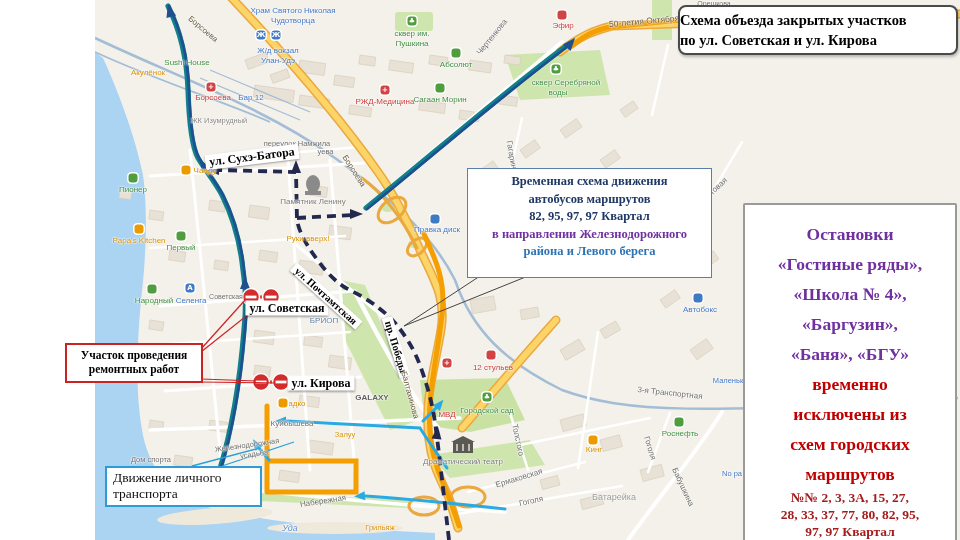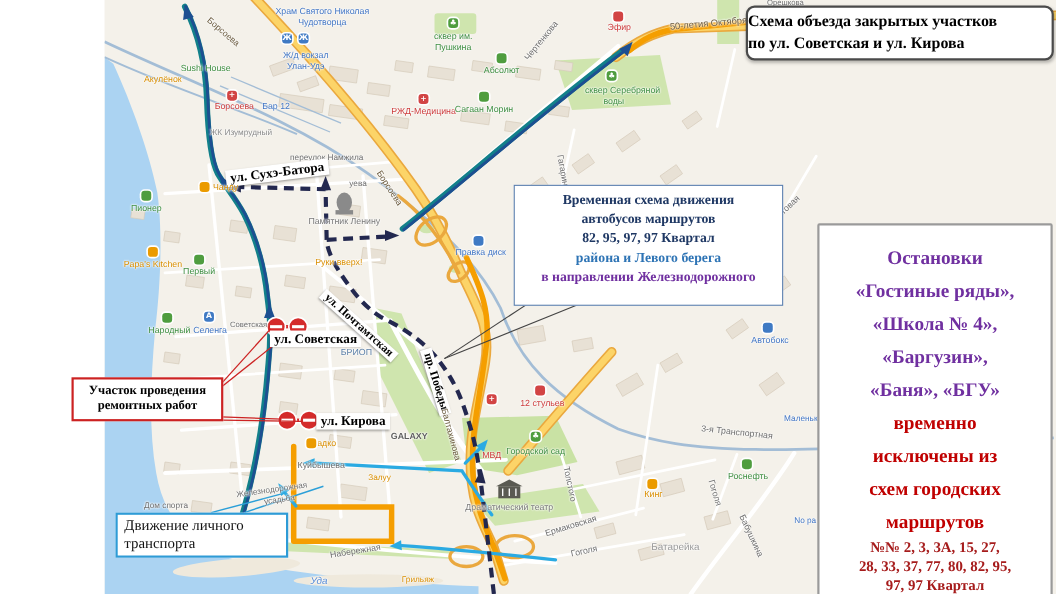--- a/index.html
+++ b/index.html
@@ -279,21 +279,21 @@
       <div class="map-label" style="left: 440px; top: 99px; color: rgb(62, 142, 65); transform: translate(-50%, -50%);">Сагаан Морин</div>
       <div class="map-label" style="left: 456px; top: 64px; color: rgb(62, 142, 65); transform: translate(-50%, -50%);">Абсолют</div>
       <div class="map-label" style="left: 203px; top: 29px; color: rgb(107, 91, 63); transform: translate(-50%, -50%) rotate(40deg);">Борсоева</div>
       <div class="map-label" style="left: 354px; top: 171px; color: rgb(107, 91, 63); transform: translate(-50%, -50%) rotate(57deg);">Борсоева</div>
       <div class="map-label" style="left: 492px; top: 37px; transform: translate(-50%, -50%) rotate(-51deg);">Чертенкова</div>
       <div class="map-label" style="left: 644px; top: 21px; color: rgb(107, 91, 63); font-size: 8.5px; transform: translate(-50%, -50%) rotate(-5deg);">50-летия Октября</div>
       <div class="map-label" style="left: 563px; top: 25px; color: rgb(204, 59, 59); transform: translate(-50%, -50%);">Эфир</div>
       <div class="map-label" style="left: 558px; top: 82px; color: rgb(62, 142, 65); transform: translate(-50%, -50%); padding-left: 16px;">сквер Серебряной</div>
       <div class="map-label" style="left: 558px; top: 92px; color: rgb(62, 142, 65); transform: translate(-50%, -50%);">воды</div>
       <div class="map-label" style="left: 297px; top: 143px; font-size: 7.5px; transform: translate(-50%, -50%);">переулок Намжила</div>
-      <div class="map-label" style="left: 308px; top: 167px; font-size: 7.5px; transform: translate(-50%, -50%); padding-left: 35px;">уева</div>
+      <div class="map-label" style="left: 308px; top: 151px; font-size: 7.5px; transform: translate(-50%, -50%); padding-left: 35px;">уева</div>
       <div class="map-label" style="left: 512px; top: 157px; transform: translate(-50%, -50%) rotate(80deg);">Гагарина</div>
       <div class="map-label boxed" style="left: 252px; top: 157px; font-size: 12px; transform: translate(-50%, -50%) rotate(-7deg);">ул. Сухэ-Батора</div>
       <div class="map-label" style="left: 313px; top: 201px; color: rgb(122, 122, 122); transform: translate(-50%, -50%);">Памятник Ленину</div>
       <div class="map-label" style="left: 205px; top: 170px; color: rgb(217, 142, 0); transform: translate(-50%, -50%);">Чанду</div>
       <div class="map-label" style="left: 308px; top: 238px; color: rgb(217, 142, 0); transform: translate(-50%, -50%);">Руки вверх!</div>
       <div class="map-label" style="left: 133px; top: 189px; color: rgb(62, 142, 65); transform: translate(-50%, -50%);">Пионер</div>
       <div class="map-label" style="left: 139px; top: 240px; color: rgb(217, 142, 0); transform: translate(-50%, -50%);">Papa's Kitchen</div>
       <div class="map-label" style="left: 181px; top: 247px; color: rgb(62, 142, 65); transform: translate(-50%, -50%);">Первый</div>
       <div class="map-label" style="left: 154px; top: 300px; color: rgb(62, 142, 65); transform: translate(-50%, -50%);">Народный</div>
       <div class="map-label" style="left: 191px; top: 300px; color: rgb(66, 118, 196); transform: translate(-50%, -50%);">Селенга</div>
@@ -360,22 +360,22 @@
 
 <div class="callout" id="title-box">
   <div>Схема объезда закрытых участков</div>
   <div>по ул. Советская и ул. Кирова</div>
 </div>
 
 <div class="callout" id="temp-box">
       <div style="color: rgb(31, 56, 100);">Временная схема движения</div>
       <div style="color: rgb(31, 56, 100);">автобусов маршрутов</div>
       <div style="color: rgb(31, 56, 100);">82, 95, 97, 97 Квартал</div>
+      <div style="color: rgb(112, 48, 160);">в направлении Железнодорожного</div>
       <div style="color: rgb(46, 116, 181);">района и Левого берега</div>
-      <div style="color: rgb(112, 48, 160);">в направлении Железнодорожного</div>
     </div>
 
 <div class="callout" id="stops-panel">
       <div class="big" style="color: rgb(112, 48, 160);">Остановки</div>
       <div class="big" style="color: rgb(112, 48, 160);">«Гостиные ряды»,</div>
       <div class="big" style="color: rgb(112, 48, 160);">«Школа № 4»,</div>
       <div class="big" style="color: rgb(112, 48, 160);">«Баргузин»,</div>
       <div class="big" style="color: rgb(112, 48, 160);">«Баня», «БГУ»</div>
       <div class="big" style="color: rgb(192, 0, 0);">временно</div>
       <div class="big" style="color: rgb(192, 0, 0);">исключены из</div>

